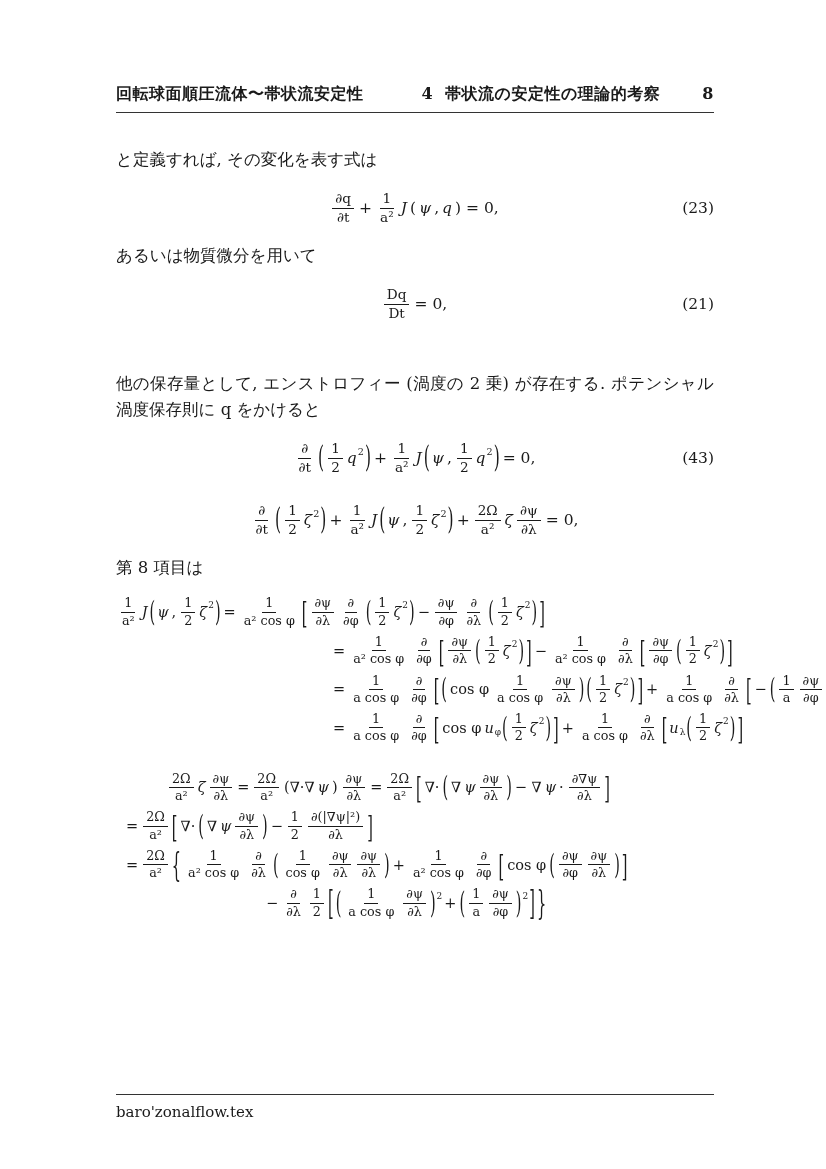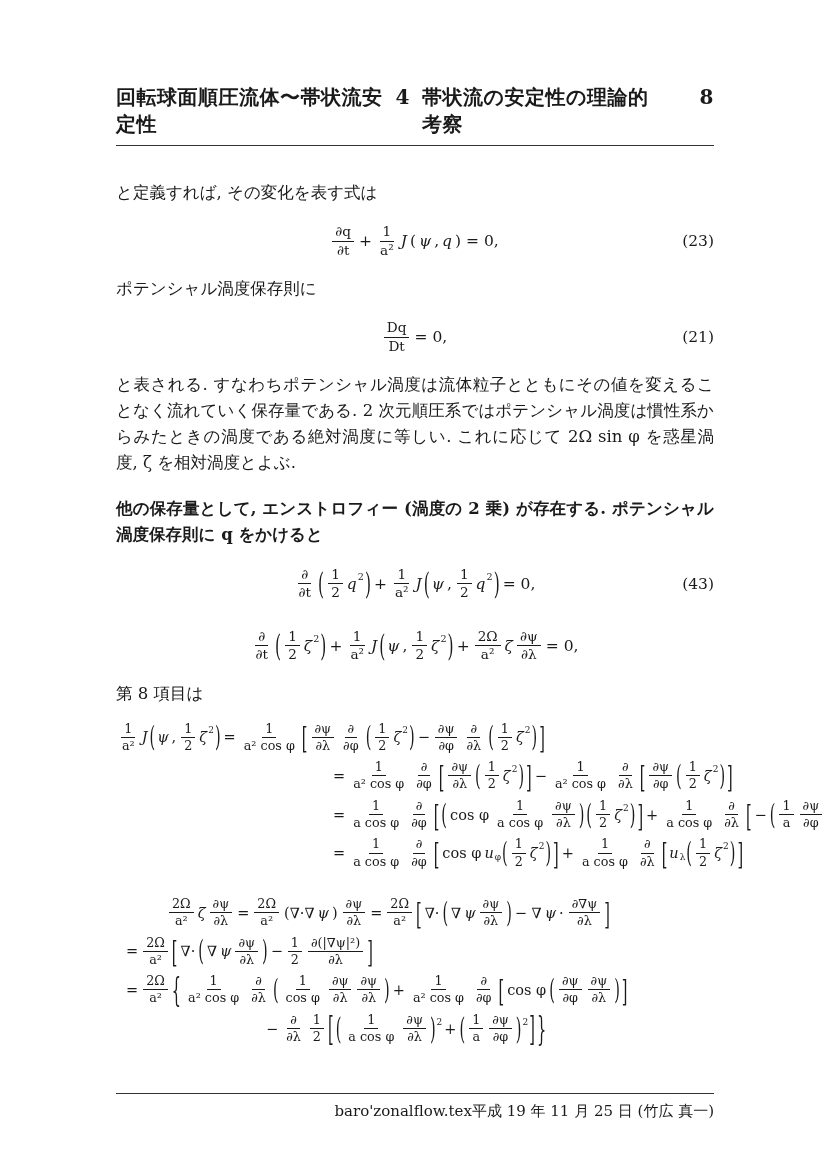--- a/index.html
+++ b/index.html
@@ -14,28 +14,28 @@
     font-size:16.5px;
     display:flex;flex-direction:column;
     overflow:hidden;
   }
   
   .hdr{
     display:flex;align-items:flex-end;
     border-bottom:1.5px solid #333;
     padding-bottom:7px;margin-bottom:30px;
     font-family:"DejaVu Sans","Liberation Sans",sans-serif;
-    font-weight:bold;font-size:20px;letter-spacing:0.5px;
+    font-weight:bold;font-size:16px;letter-spacing:0.5px;
   }
   .hdr-right{margin-left:auto;display:flex;align-items:baseline;gap:12px;}
   .hdr-num{font-family:"DejaVu Serif",serif;font-weight:bold;}
   .hdr-page{margin-left:30px;font-family:"DejaVu Serif",serif;font-weight:bold;}
   
   p.body{margin:4px 0;line-height:1.58;text-align:justify;}
-  p.gap-top{margin-top:16px;font-weight:bold;}
+  p.gap-top{margin-top:36px;}
   
   .eqrow{display:flex;align-items:center;justify-content:center;position:relative;margin:8px 0;min-height:46px;font-size:15.5px;}
   .eqbody{display:inline-flex;align-items:center;flex-wrap:nowrap;}
   .eqnum{position:absolute;right:0;top:50%;transform:translateY(-50%);font-size:15.5px;}
   
   .derive{margin:4px 0 10px 0;font-size:14.5px;}
   .dline{display:flex;align-items:center;margin:7px 0;white-space:nowrap;}
   .ind-eq{margin-left:215px;}
   .ind-t1{margin-left:50px;}
   .ind-t2{margin-left:8px;}
@@ -47,21 +47,21 @@
   .fn{display:block;padding:0 3px 1px 3px;border-bottom:1px solid #1a1a1a;font-size:0.88em;text-align:center;white-space:nowrap;}
   .fd{display:block;padding:1px 3px 0 3px;font-size:0.88em;text-align:center;white-space:nowrap;}
   .msup{font-size:0.62em;transform:translateY(-0.75em);display:inline-block;}
   .msub{font-size:0.62em;transform:translateY(0.45em);display:inline-block;}
   .md{display:inline-block;transform-origin:50% 50%;margin:0 1px;font-weight:400;}
   
   .ftr{
     margin-top:auto;
     border-top:1.5px solid #333;
     padding-top:8px;
-    display:flex;align-items:baseline;justify-content:flex-end;
+    display:flex;align-items:baseline;justify-content:flex-start;
     font-size:15px;
   }
 </style>
 </head>
 <body>
 
 <div class="page">
 
   <div class="hdr">
     <span>回転球面順圧流体〜帯状流安定性</span>
@@ -88,34 +88,33 @@
         <span class="mi">J</span>
         <span class="mt">(</span>
         <span class="mi">ψ</span>
         <span class="mt">,</span>
         <span class="mi">q</span>
         <span class="mt">) = 0,</span>
       </span>
     <span class="eqnum">(23)</span>
   </div>
 
-  <p class="body">ポテンシャル渦度保存則に</p>
+  <p class="body">あるいは物質微分を用いて</p>
 
   <div class="eqrow">
     <span class="eqbody">
         <span class="mf">
           <span class="fn">Dq</span>
           <span class="fd">Dt</span>
         </span>
         <span class="mt">= 0,</span>
       </span>
     <span class="eqnum">(21)</span>
   </div>
 
-  <p class="body">と表される. すなわちポテンシャル渦度は流体粒子とともにその値を変えることなく流れていく保存量である. 2 次元順圧系ではポテンシャル渦度は慣性系からみたときの渦度である絶対渦度に等しい. これに応じて 2Ω sin φ を惑星渦度, ζ を相対渦度とよぶ.</p>
 
   <p class="body gap-top">他の保存量として, エンストロフィー (渦度の 2 乗) が存在する. ポテンシャル渦度保存則に q をかけると</p>
 
   <div class="eqrow">
     <span class="eqbody">
         <span class="mf">
           <span class="fn">∂</span>
           <span class="fd">∂t</span>
         </span>
         <span class="md" style="transform: scaleY(1.9);">(</span>
@@ -560,16 +559,15 @@
         </span>
         <span class="md" style="transform: scaleY(2);">)</span>
         <span class="msup">2</span>
         <span class="md" style="transform: scaleY(2.3);">]</span>
         <span class="md" style="transform: scaleY(2.3);">}</span>
       </div>
   </div>
 
   <div class="ftr">
     <span>baro'zonalflow.tex</span>
-    <span>平成 19 年 11 月 25 日 (竹広 真一)</span>
   </div>
 
 </div>
 
 </body></html>

